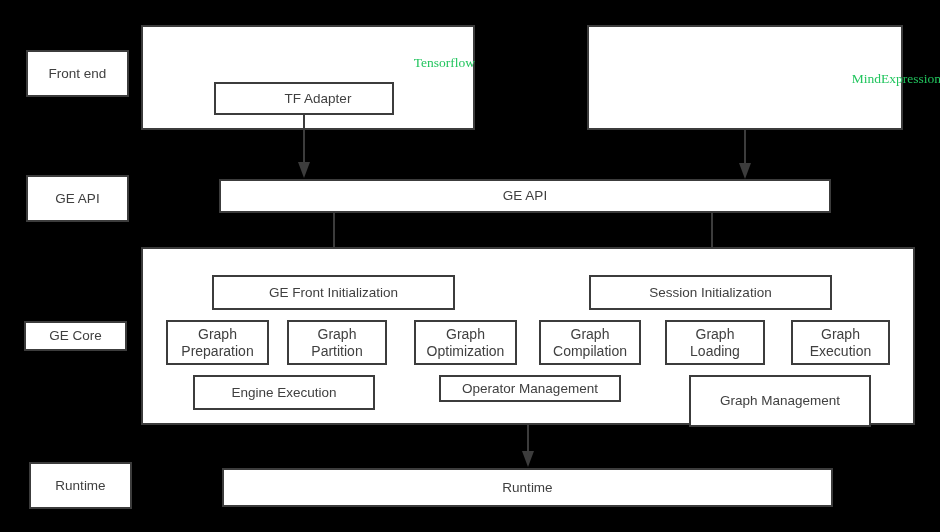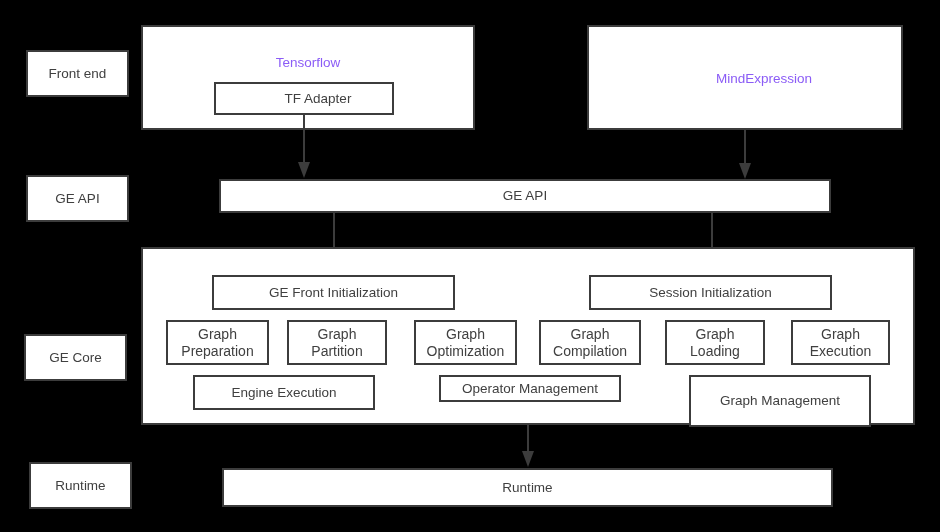--- a/index.html
+++ b/index.html
@@ -25,40 +25,41 @@
   }
   .container-box{
     position:absolute;
     background:#ffffff;
     border:2px solid #3c3c3c;
     box-sizing:border-box;
   }
   .lane-label{ font-size:13.5px; }
   .group-title{
     position:absolute;
-    color:#8b5cf6;
+    color:#22c55e;
     font-size:13.5px;
-    text-align:center;
+    text-align:right;
     white-space:nowrap;
+    font-family:Liberation Serif, serif;
   }
   .f13{font-size:14px;}
   .f135{font-size:13.5px;}
   .arrow{position:absolute;}
   .arrow svg{display:block;}
 </style>
 </head>
 <body>
 
 <div id="canvas">
 
   <div class="box lane-label" style="left:26px;top:50px;width:103px;height:47px;">Front end</div>
 
   <div class="box lane-label" style="left:26px;top:175px;width:103px;height:47px;">GE API</div>
 
-  <div class="box lane-label" style="left:24px;top:334px;width:103px;height:47px;">GE Core</div>
+  <div class="box lane-label" style="left:24px;top:321px;width:103px;height:30px;">GE Core</div>
 
   <div class="box lane-label" style="left:29px;top:462px;width:103px;height:47px;">Runtime</div>
 
   <div class="container-box" style="left:141px;top:25px;width:334px;height:105px;"></div>
   <div class="group-title" style="left:141px;top:55px;width:334px;">Tensorflow</div>
   <div class="box f135" style="left:214px;top:82px;width:180px;height:33px;padding-left:28px;">TF Adapter</div>
 
   <div class="container-box" style="left:587px;top:25px;width:316px;height:105px;"></div>
   <div class="group-title" style="left:587px;top:71px;width:354px;">MindExpression</div>
 

